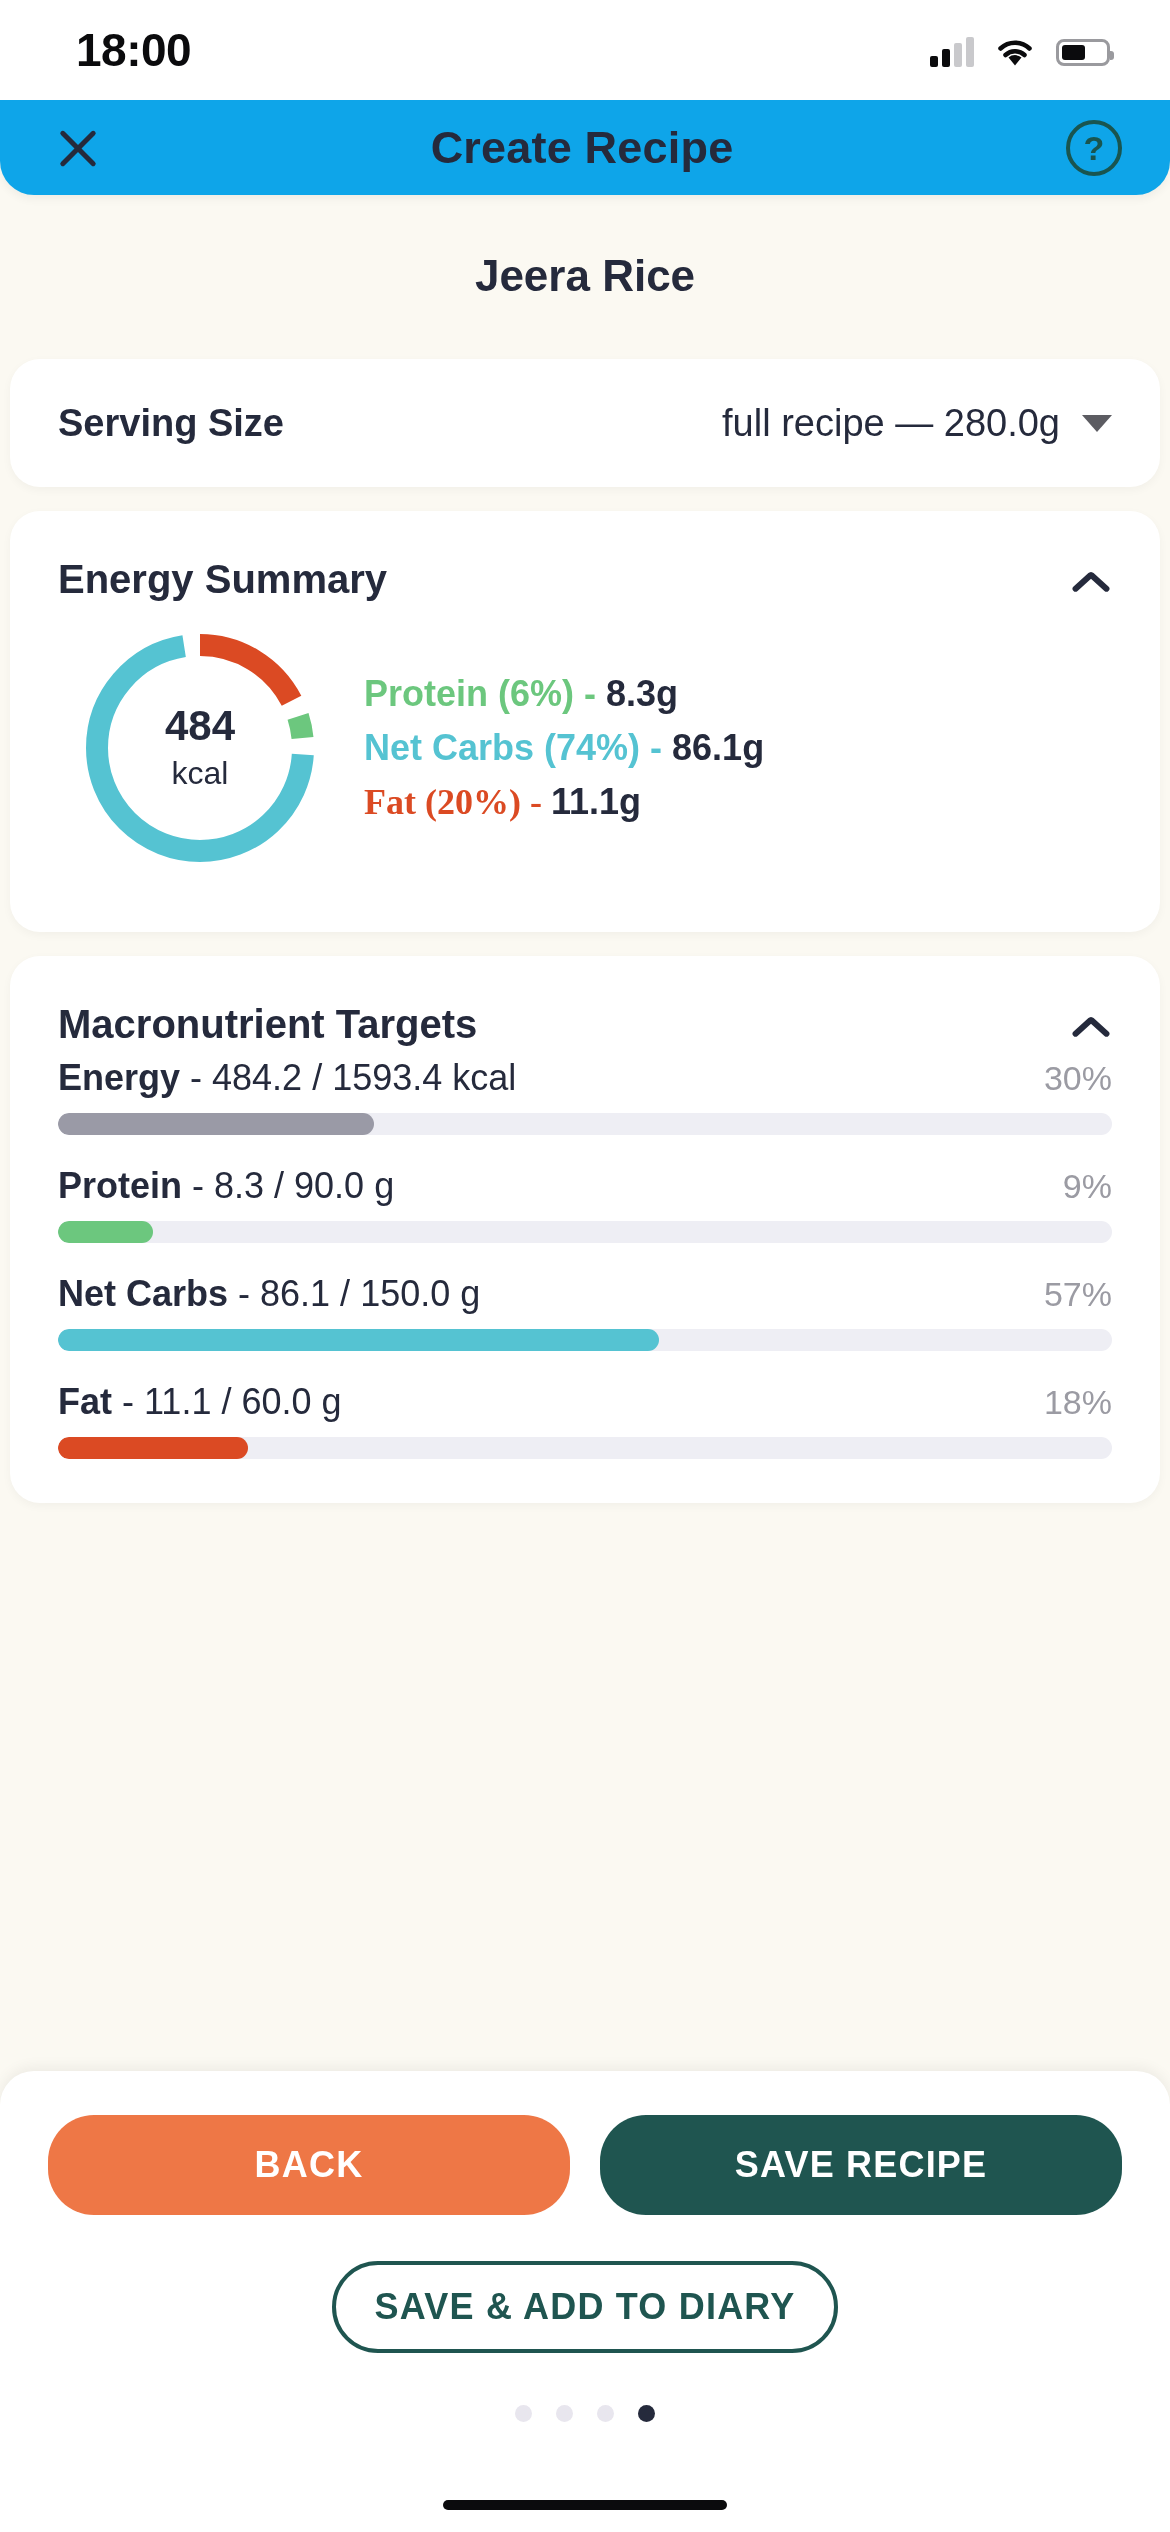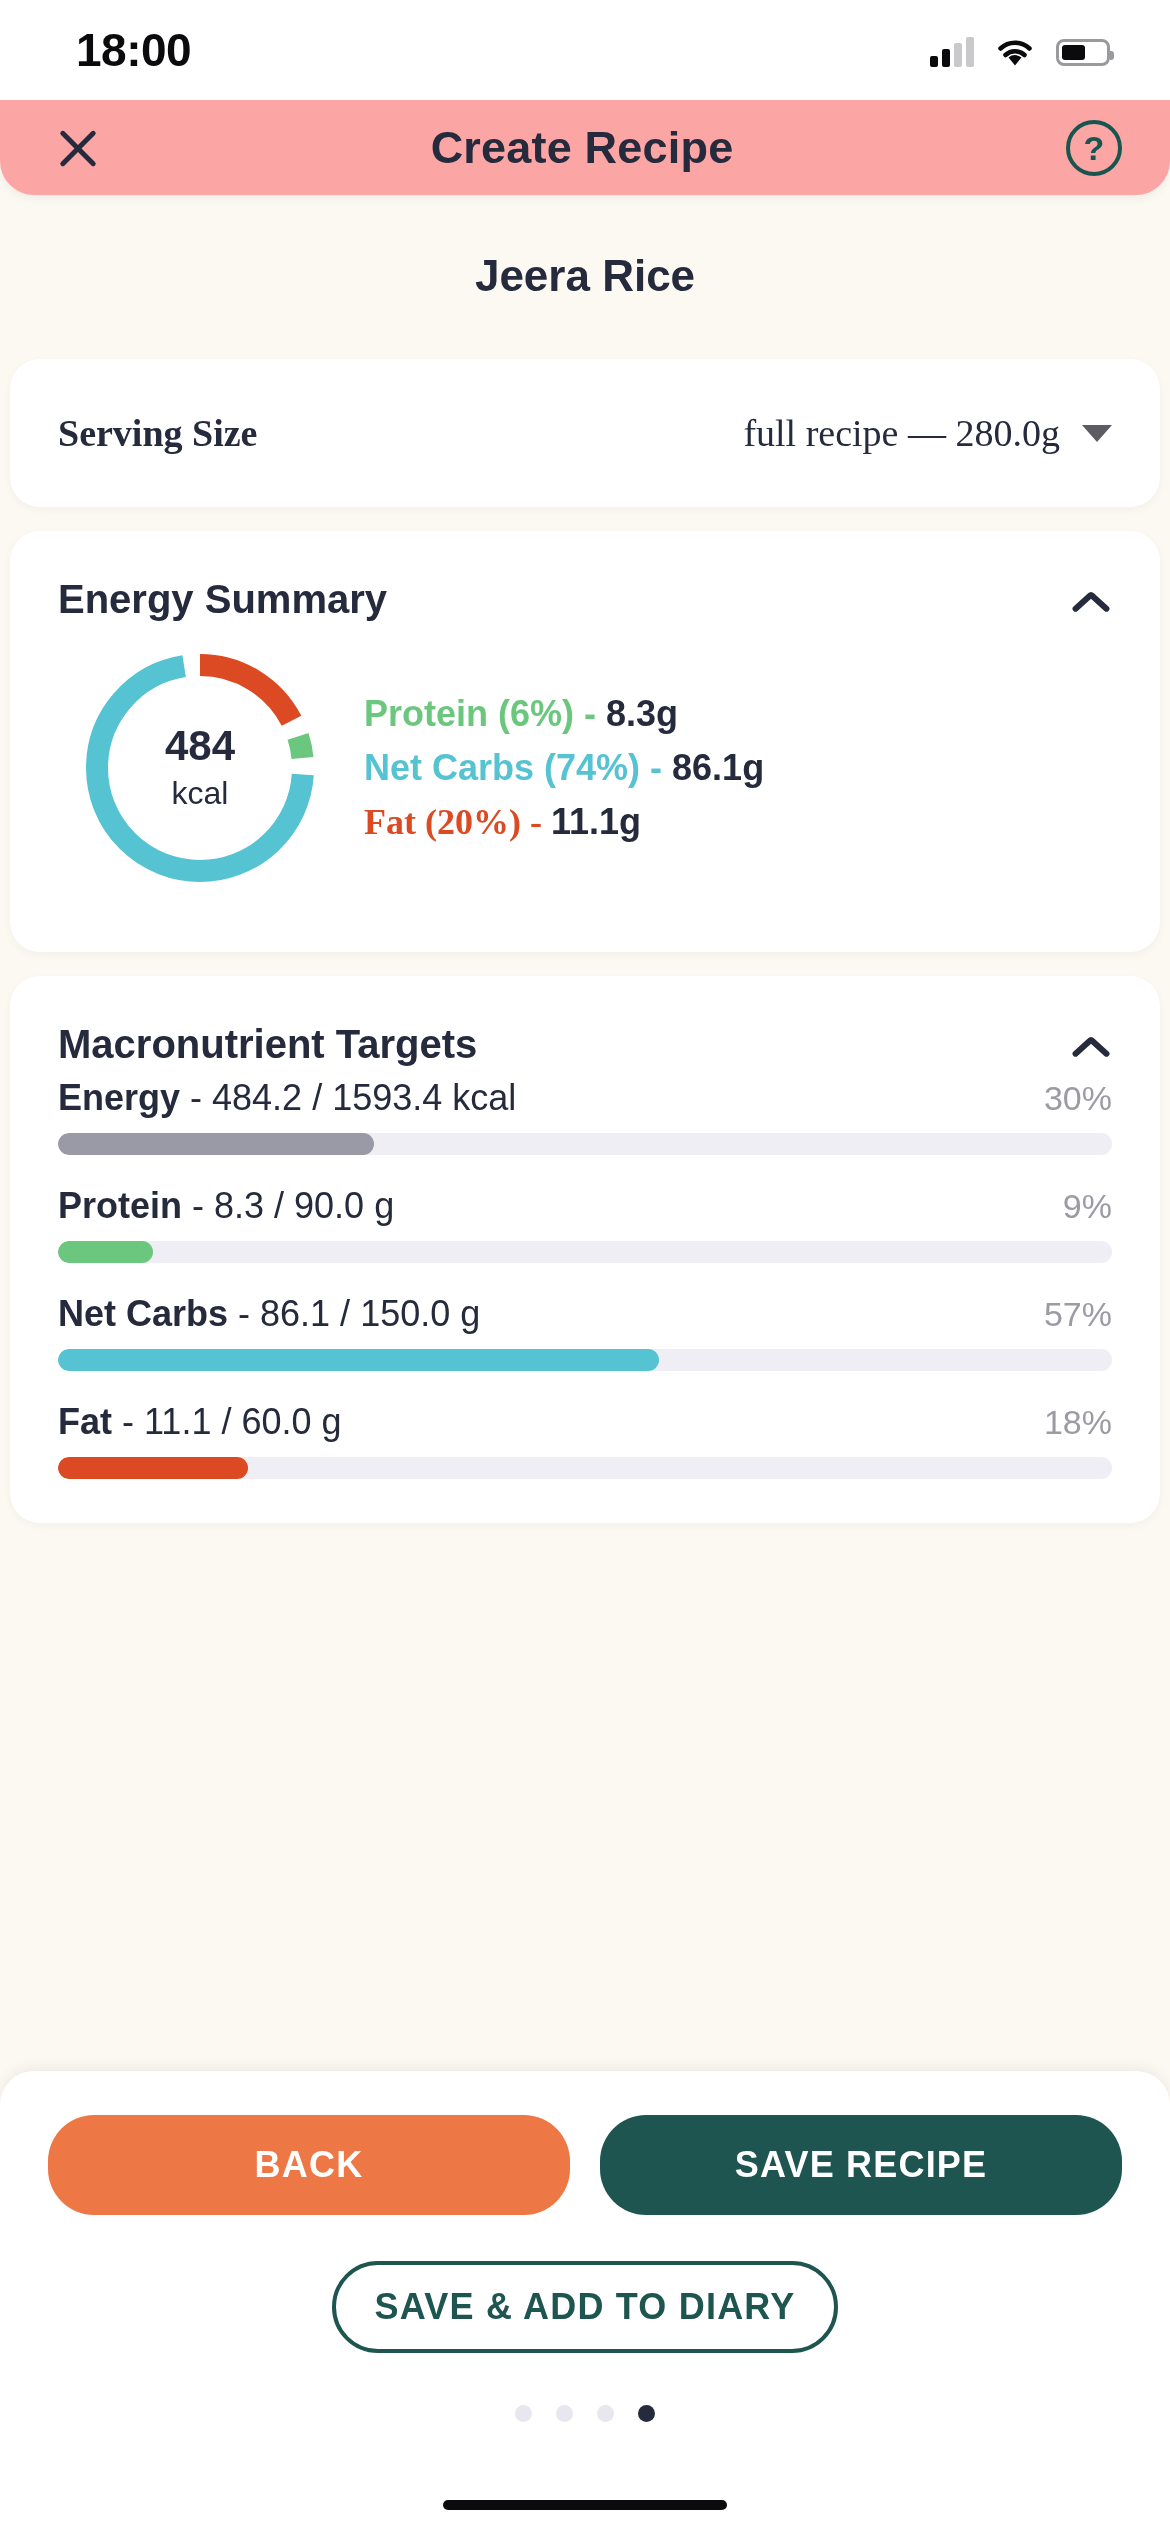--- a/index.html
+++ b/index.html
@@ -37,21 +37,21 @@
     position:relative; display:flex; align-items:center; padding:3px;
   }
   .batt::after{
     content:""; position:absolute; right:-7px; top:9px;
     width:4px; height:9px; background:#9a9a9e; border-radius:0 3px 3px 0;
   }
   .batt b { display:block; height:100%; width:55%; background:#0b0b0d; border-radius:3px; }
 
   
   .header {
-    flex:0 0 95px; background:#fca5a5;
+    flex:0 0 95px; background:#0ea5e9;
     border-radius:0 0 34px 34px;
     display:flex; align-items:center; padding:0 48px;
     position:relative; z-index:5;
     box-shadow:0 4px 10px rgba(0,0,0,0.05);
   }
   .hdr-close {
     width:60px; height:60px; position:relative; flex:0 0 60px; cursor:pointer;
   }
   .hdr-close::before, .hdr-close::after {
     content:""; position:absolute; left:6px; top:28px;
@@ -79,21 +79,21 @@
   }
 
   .card {
     background:#ffffff; border-radius:30px;
     margin:0 10px 24px; padding:0 48px;
     box-shadow:0 3px 10px rgba(0,0,0,0.04);
   }
 
   
   .serving-row {
-    height:148px; display:flex; align-items:center; justify-content:space-between;font-family:Liberation Serif, serif;
+    height:128px; display:flex; align-items:center; justify-content:space-between;
   }
   .serving-label { font-size:38px; font-weight:bold; color:#252A3C; }
   .serving-value-wrap { display:flex; align-items:center; gap:22px; }
   .serving-value { font-size:38px; color:#252A3C; }
   .caret-down {
     width:0; height:0; border-left:15px solid transparent;
     border-right:15px solid transparent; border-top:17px solid #5c5c62;
   }
 
   

